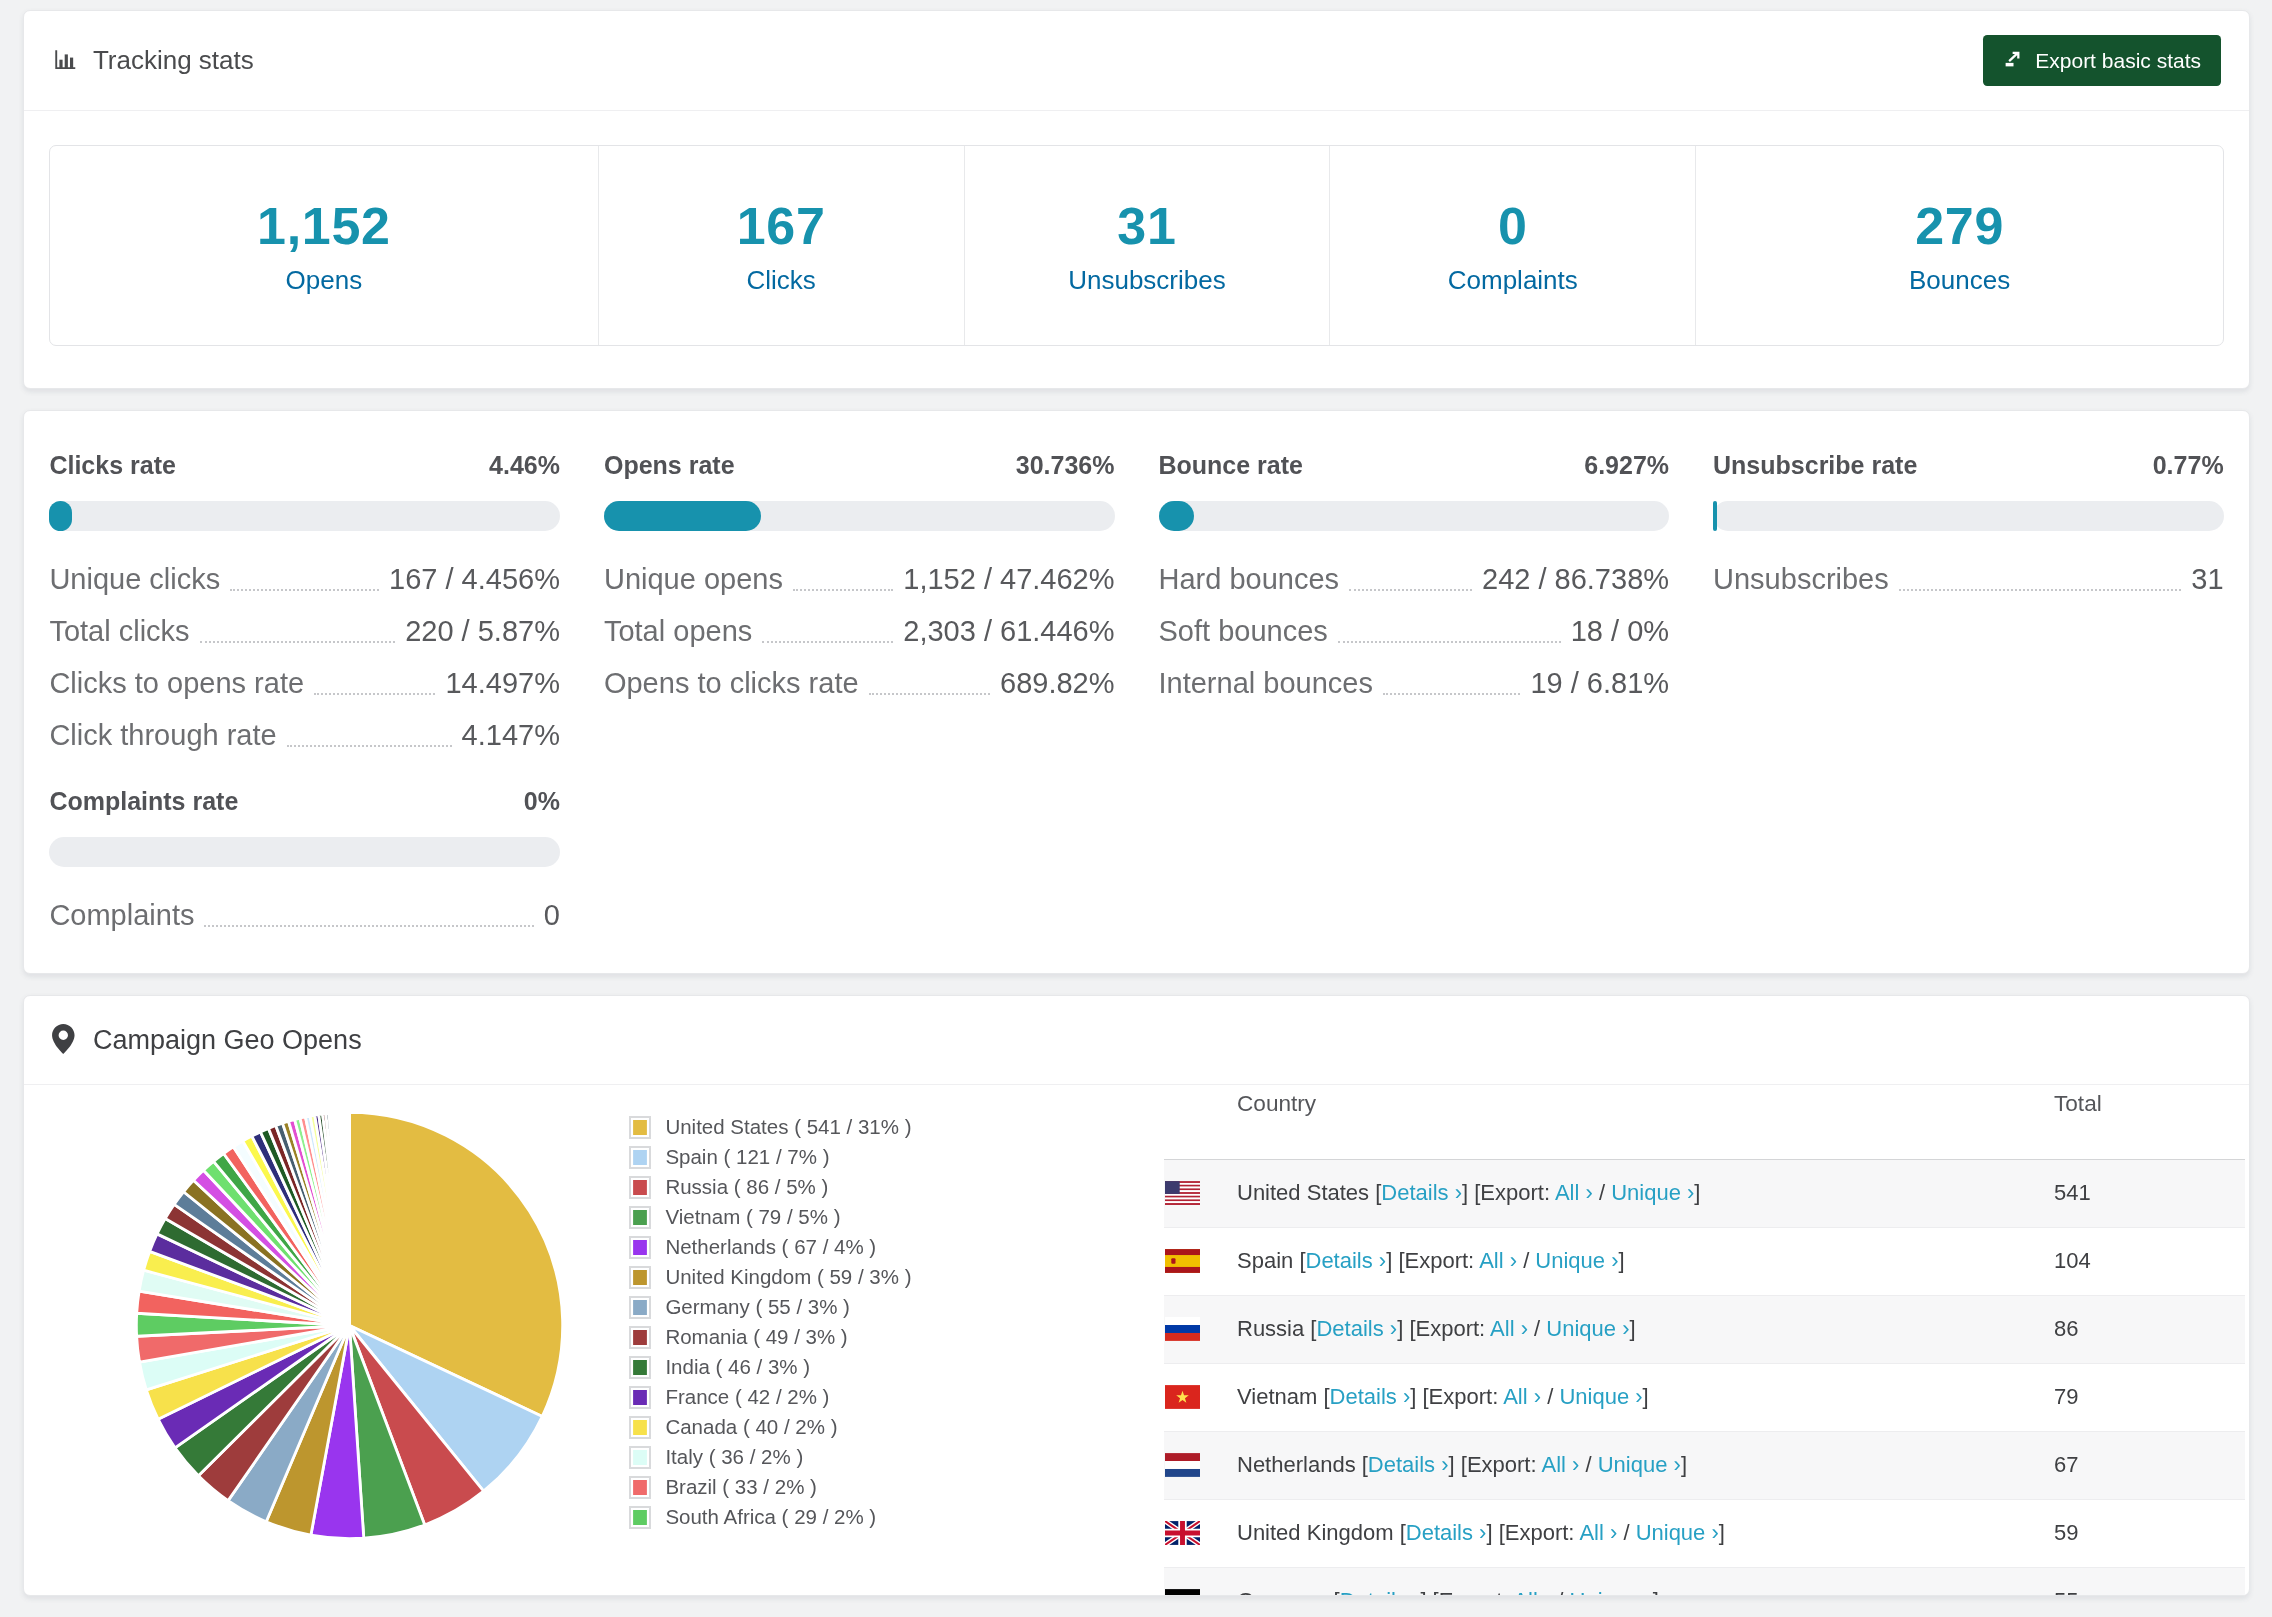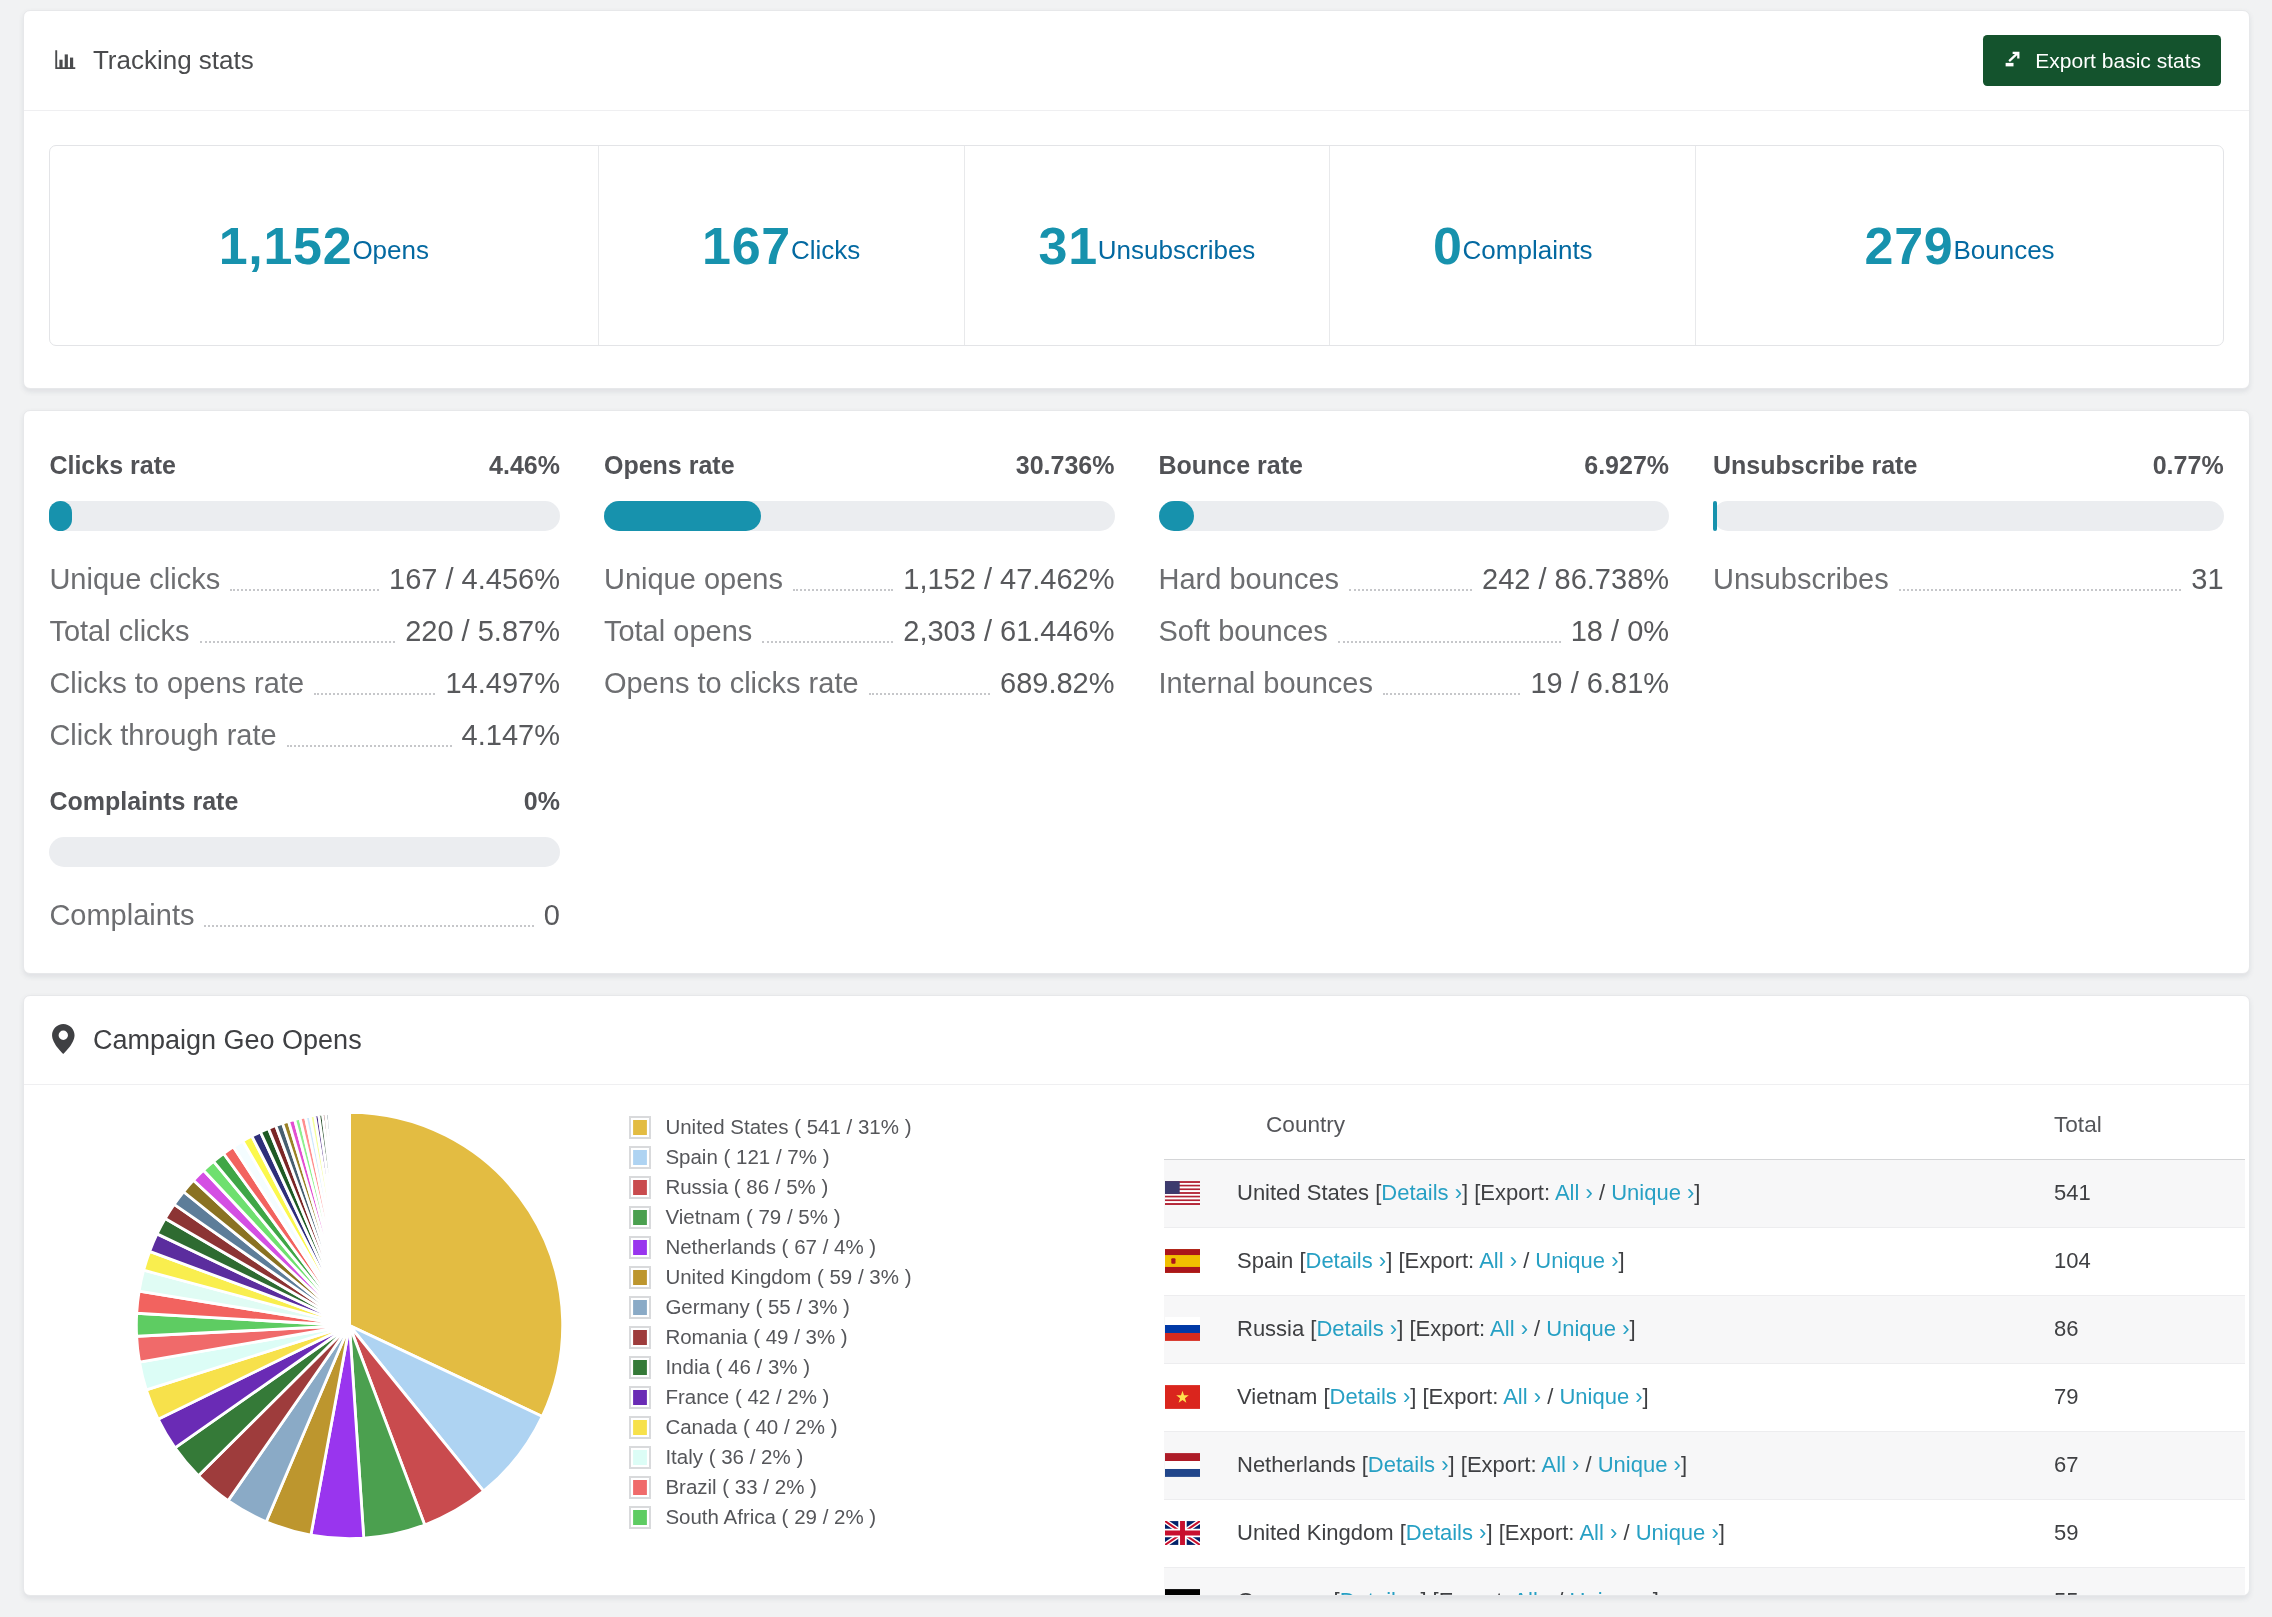--- a/index.html
+++ b/index.html
@@ -32,21 +32,21 @@
     font-size:21px;padding:12.7px 20px;cursor:pointer;
     font-family:"Liberation Sans","DejaVu Sans",sans-serif;
   }
   .stats-wrap{padding:34px 25px 42px;}
   .stats-grid{
     display:grid;grid-template-columns:1.5fr 1fr 1fr 1fr 1.44fr;
     border:1.4px solid #e3e4e7;border-radius:7px;height:199px;background:#fff;
   }
   .stat-cell{
     border-right:1.4px solid #e8e9eb;
-    display:flex;flex-direction:row;justify-content:center;align-items:center;text-align:right;
+    display:flex;flex-direction:column;justify-content:center;align-items:center;text-align:right;
   }
   .stat-cell:last-child{border-right:none;}
   .stat-value{font-size:52px;font-weight:bold;color:#1792ad;letter-spacing:0.7px;}
   .stat-label{font-size:26px;color:#0369a1;margin-top:9px;}
   
   .card2{margin-bottom:21px;padding:40px 25.4px 41px;}
   .rates-grid{display:grid;grid-template-columns:1fr 1fr 1fr 1fr;column-gap:44px;row-gap:35px;}
   .rate-head{display:flex;justify-content:space-between;align-items:baseline;
     font-size:25px;font-weight:bold;color:#515256;margin-bottom:21px;}
   .rate-bar{height:30px;background:#ebedf0;border-radius:15px;margin-bottom:32px;}
@@ -60,22 +60,22 @@
   .card3{height:601px;overflow:hidden;}
   .card3-head{display:flex;align-items:center;gap:18.4px;padding:28px 28px;border-bottom:1.4px solid #efeff1;}
   .geo-title{font-size:27px;color:#3f4043;}
   .geo-content{position:relative;height:505px;}
   .pie-box{position:absolute;left:106px;top:21px;}
   .legend{position:absolute;left:605px;top:27px;}
   .legend-item{height:30px;display:flex;align-items:center;font-size:20.5px;color:#55565a;}
   .swatch{width:18.4px;height:18.4px;border:2.1px solid #d9dadc;box-shadow:inset 0 0 0 2.1px #ffffff;
     margin-right:14px;flex:0 0 auto;}
   .geo-table{position:absolute;left:1140px;top:5.6px;width:1081px;}
-  .t-head{display:flex;align-items:center;height:68px;border-bottom:1.4px solid #d4d5d7;
-    font-size:22.6px;color:#55565a;gap:29px;}
+  .t-head{display:flex;align-items:flex-start;height:68px;border-bottom:1.4px solid #d4d5d7;
+    font-size:22.6px;color:#55565a;}
   .t-row{display:flex;align-items:center;height:68px;font-size:22px;color:#3f4043;
     border-bottom:0.7px solid #ededef;box-sizing:border-box;}
   .t-row.odd{background:#f7f7f8;}
   .col-flag{width:73px;display:flex;align-items:center;}
   .col-flag svg{margin-left:1.4px;display:block;}
   .col-country{flex:1;white-space:nowrap;overflow:hidden;}
   .col-total{width:191px;}
   a.tlink{color:#27a0c4;text-decoration:none;cursor:pointer;}
 </style>
 </head>

